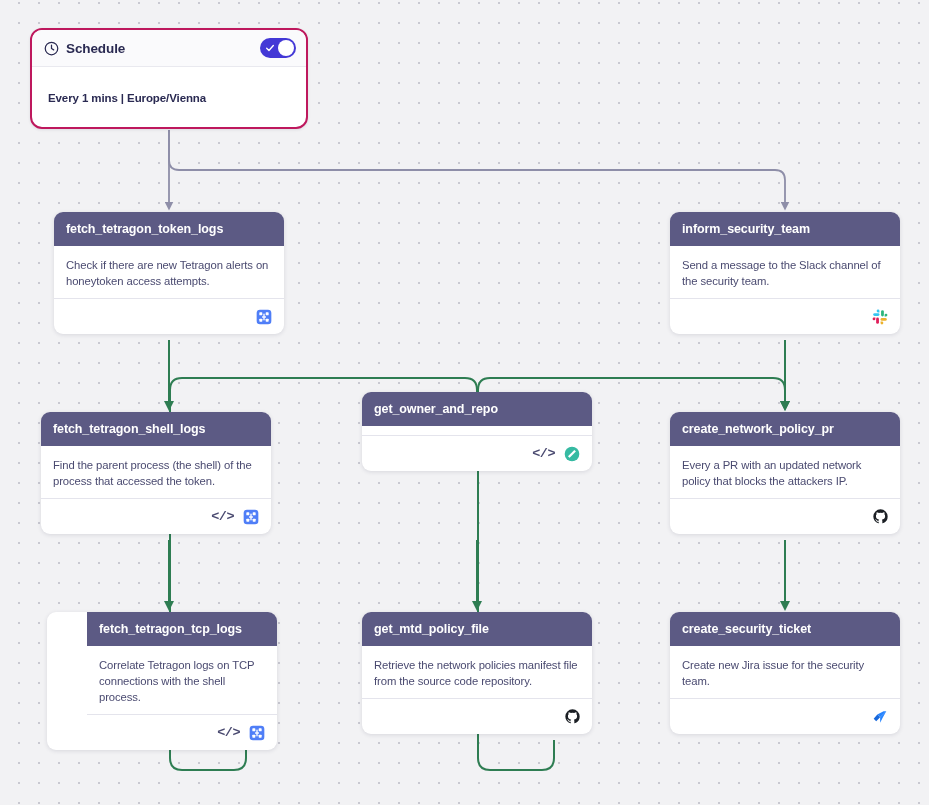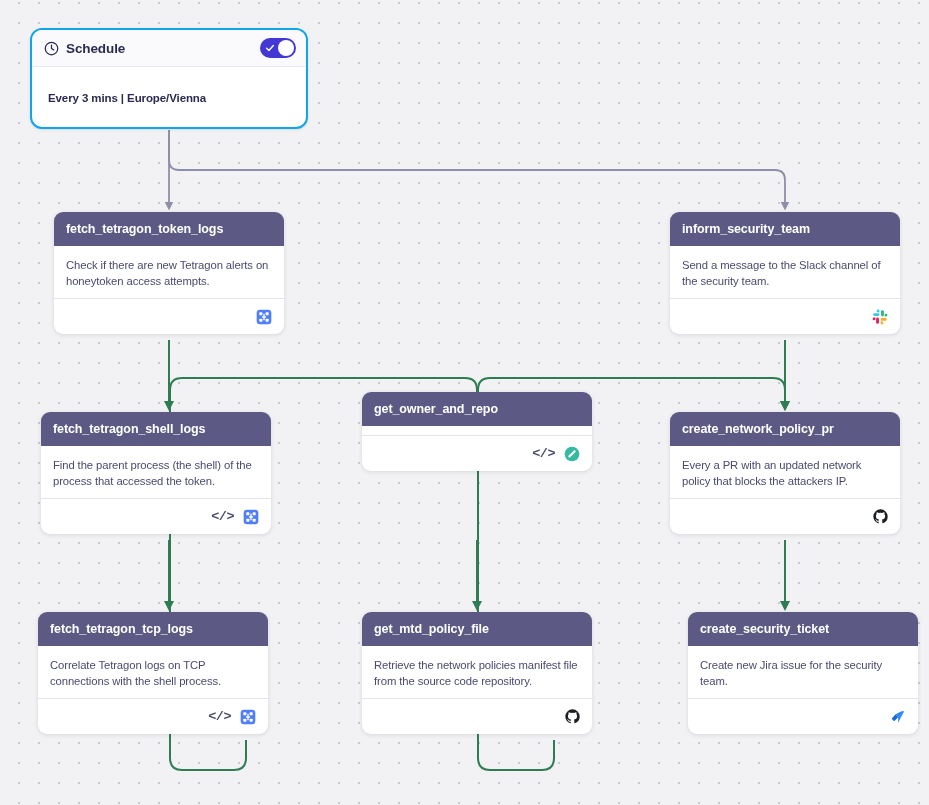--- a/index.html
+++ b/index.html
@@ -27,21 +27,21 @@
     width: 929px; height: 805px;
     pointer-events: none;
   }
 
   
   .schedule-card {
     position: absolute;
     left: 30px; top: 28px;
     width: 278px; height: 101px;
     background: #ffffff;
-    border: 2px solid #0ea5e9;
+    border: 2px solid #be185d;
     border-radius: 12px;
     overflow: hidden;
     box-shadow: 0 1px 3px rgba(40,40,70,0.10);
   }
   .schedule-head {
     height: 37px;
     background: #fafafc;
     border-bottom: 1px solid #e9e9ef;
     display: flex;
     align-items: center;
@@ -178,21 +178,21 @@
       </svg>
       <span class="schedule-title">Schedule</span>
       <div class="toggle">
         <svg class="chk" viewBox="0 0 24 24">
           <path d="M4 12.5 L9.5 18 L20 6" fill="none" stroke="#ffffff" stroke-width="3.2" stroke-linecap="round" stroke-linejoin="round"></path>
         </svg>
         <div class="knob"></div>
       </div>
     </div>
     <div class="schedule-body">
-      <span class="schedule-text">Every 3 mins | Europe/Vienna</span>
+      <span class="schedule-text">Every 1 mins | Europe/Vienna</span>
     </div>
   </div>
 
   <div class="node" style="left:670px; top:212px;">
     <div class="node-head">
       <span class="node-title">inform_security_team</span>
     </div>
     <div class="node-body">
       <div class="node-desc">Send a message to the Slack channel of the security team.</div>
     </div>
@@ -278,21 +278,21 @@
         <path fill="#1b1f24" d="M12 .5A11.5 11.5 0 0 0 .5 12c0 5.08 3.29 9.39 7.86 10.91.58.1.79-.25.79-.56
           0-.28-.01-1.02-.02-2-3.2.69-3.88-1.54-3.88-1.54-.52-1.33-1.28-1.68-1.28-1.68-1.05-.72.08-.7.08-.7
           1.16.08 1.77 1.19 1.77 1.19 1.03 1.77 2.7 1.26 3.36.96.1-.75.4-1.26.73-1.55-2.55-.29-5.24-1.28-5.24-5.7
           0-1.26.45-2.29 1.19-3.1-.12-.29-.52-1.46.11-3.05 0 0 .97-.31 3.18 1.18a11 11 0 0 1 5.79 0c2.2-1.49
           3.17-1.18 3.17-1.18.63 1.59.23 2.76.12 3.05.74.81 1.18 1.84 1.18 3.1 0 4.43-2.69 5.41-5.25 5.69.41.36.78 1.07.78
           2.16 0 1.56-.02 2.82-.02 3.2 0 .31.21.67.8.56A11.5 11.5 0 0 0 23.5 12 11.5 11.5 0 0 0 12 .5z"></path>
       </svg>
     </div>
   </div>
 
-  <div class="node" style="left:38px; top:612px;">
+  <div class="node" style="left:47px; top:612px;padding-left:40px;">
     <div class="node-head">
       <span class="node-title">fetch_tetragon_tcp_logs</span>
     </div>
     <div class="node-body">
       <div class="node-desc">Correlate Tetragon logs on TCP connections with the shell process.</div>
     </div>
     <div class="node-foot">
       <span class="code-icon">&lt;/&gt;</span>
       <svg class="ico-lg" viewBox="0 0 24 24">
         <rect x="1" y="1" width="22" height="22" rx="5" fill="#4f7ef7"></rect>
@@ -318,21 +318,21 @@
         <path fill="#1b1f24" d="M12 .5A11.5 11.5 0 0 0 .5 12c0 5.08 3.29 9.39 7.86 10.91.58.1.79-.25.79-.56
           0-.28-.01-1.02-.02-2-3.2.69-3.88-1.54-3.88-1.54-.52-1.33-1.28-1.68-1.28-1.68-1.05-.72.08-.7.08-.7
           1.16.08 1.77 1.19 1.77 1.19 1.03 1.77 2.7 1.26 3.36.96.1-.75.4-1.26.73-1.55-2.55-.29-5.24-1.28-5.24-5.7
           0-1.26.45-2.29 1.19-3.1-.12-.29-.52-1.46.11-3.05 0 0 .97-.31 3.18 1.18a11 11 0 0 1 5.79 0c2.2-1.49
           3.17-1.18 3.17-1.18.63 1.59.23 2.76.12 3.05.74.81 1.18 1.84 1.18 3.1 0 4.43-2.69 5.41-5.25 5.69.41.36.78 1.07.78
           2.16 0 1.56-.02 2.82-.02 3.2 0 .31.21.67.8.56A11.5 11.5 0 0 0 23.5 12 11.5 11.5 0 0 0 12 .5z"></path>
       </svg>
     </div>
   </div>
 
-  <div class="node" style="left:688px; top:612px;">
+  <div class="node" style="left:670px; top:612px;">
     <div class="node-head">
       <span class="node-title">create_security_ticket</span>
     </div>
     <div class="node-body">
       <div class="node-desc">Create new Jira issue for the security team.</div>
     </div>
     <div class="node-foot">
       <svg class="ico-lg" viewBox="0 0 24 24">
         <path d="M21.5 3.2 L12.2 12.5 L8.0 8.3 L17.3 3.2 z" fill="#2684ff"></path>
         <path d="M12.2 12.5 L21.5 3.2 L16.4 12.5 L12.2 20.8 z" fill="#2684ff"></path>

